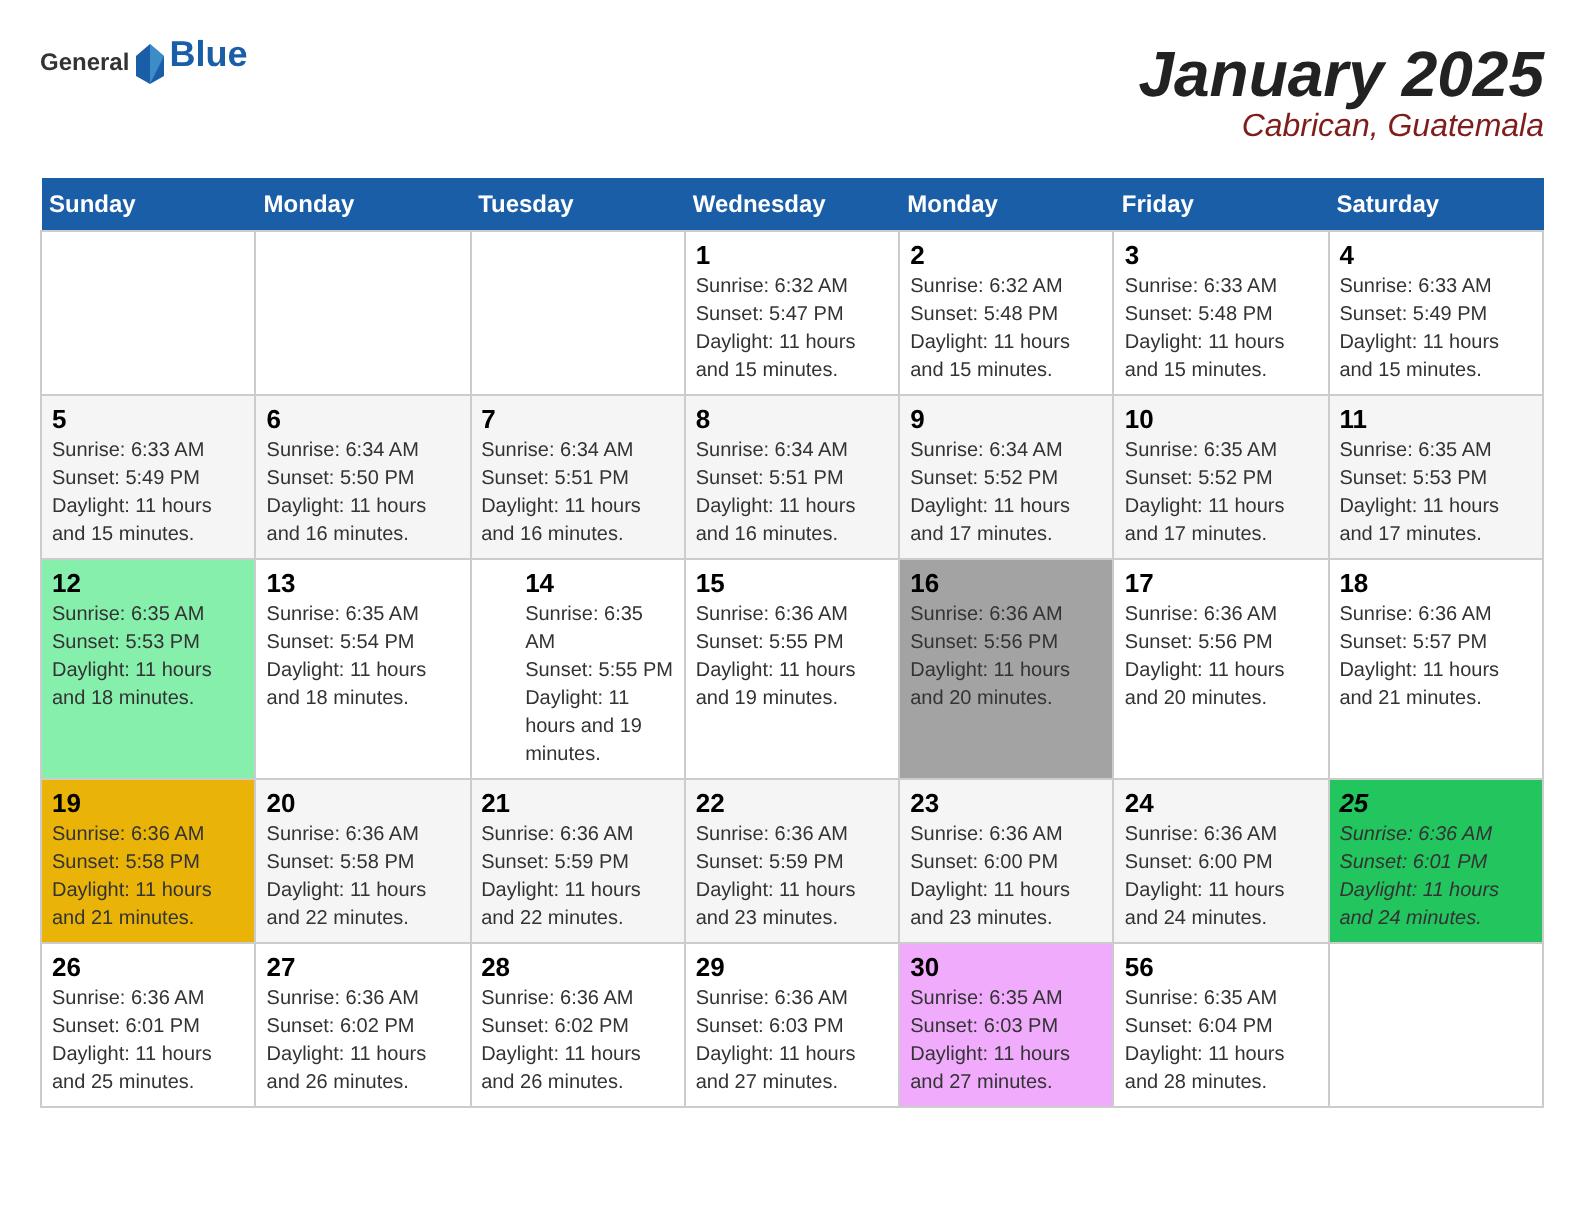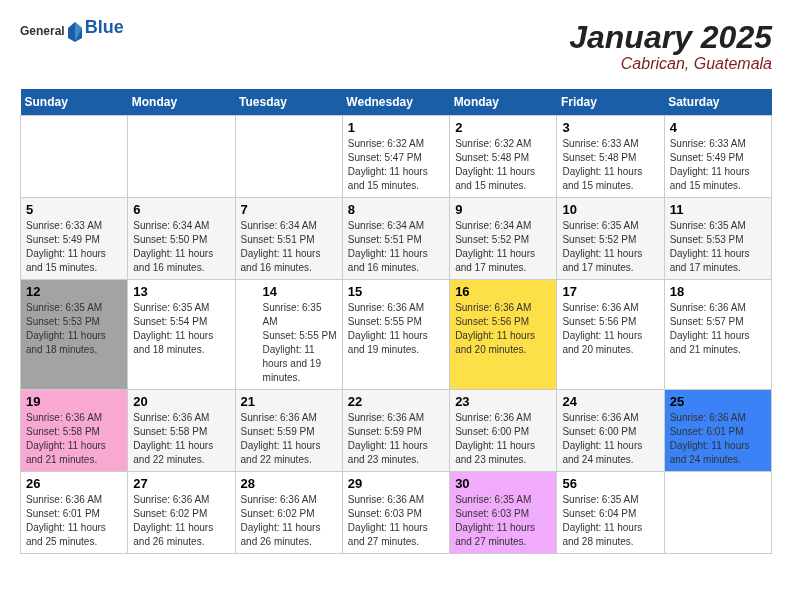--- a/index.html
+++ b/index.html
@@ -157,51 +157,51 @@
         <td style="background-color: rgb(245, 245, 245);">
         <span class="day-num">10</span>
         <span class="day-info">Sunrise: 6:35 AM<br>Sunset: 5:52 PM<br>Daylight: 11 hours and 17 minutes.</span>
       </td>
         <td style="background-color: rgb(245, 245, 245);">
         <span class="day-num">11</span>
         <span class="day-info">Sunrise: 6:35 AM<br>Sunset: 5:53 PM<br>Daylight: 11 hours and 17 minutes.</span>
       </td>
       </tr>
       <tr>
-        <td style="background-color: #a3a3a3;">
+        <td style="background-color: #86efac;">
         <span class="day-num">12</span>
         <span class="day-info">Sunrise: 6:35 AM<br>Sunset: 5:53 PM<br>Daylight: 11 hours and 18 minutes.</span>
       </td>
         <td style="background-color: rgb(255, 255, 255);">
         <span class="day-num">13</span>
         <span class="day-info">Sunrise: 6:35 AM<br>Sunset: 5:54 PM<br>Daylight: 11 hours and 18 minutes.</span>
       </td>
         <td style="background-color: rgb(255, 255, 255); padding-left: 27px;">
         <span class="day-num">14</span>
         <span class="day-info">Sunrise: 6:35 AM<br>Sunset: 5:55 PM<br>Daylight: 11 hours and 19 minutes.</span>
       </td>
         <td style="background-color: rgb(255, 255, 255);">
         <span class="day-num">15</span>
         <span class="day-info">Sunrise: 6:36 AM<br>Sunset: 5:55 PM<br>Daylight: 11 hours and 19 minutes.</span>
       </td>
-        <td style="background-color: #fde047;">
+        <td style="background-color: #a3a3a3;">
         <span class="day-num">16</span>
         <span class="day-info">Sunrise: 6:36 AM<br>Sunset: 5:56 PM<br>Daylight: 11 hours and 20 minutes.</span>
       </td>
         <td style="background-color: rgb(255, 255, 255);">
         <span class="day-num">17</span>
         <span class="day-info">Sunrise: 6:36 AM<br>Sunset: 5:56 PM<br>Daylight: 11 hours and 20 minutes.</span>
       </td>
         <td style="background-color: rgb(255, 255, 255);">
         <span class="day-num">18</span>
         <span class="day-info">Sunrise: 6:36 AM<br>Sunset: 5:57 PM<br>Daylight: 11 hours and 21 minutes.</span>
       </td>
       </tr>
       <tr>
-        <td style="background-color: #f9a8d4;">
+        <td style="background-color: #eab308;">
         <span class="day-num">19</span>
         <span class="day-info">Sunrise: 6:36 AM<br>Sunset: 5:58 PM<br>Daylight: 11 hours and 21 minutes.</span>
       </td>
         <td style="background-color: rgb(245, 245, 245); margin-top: 36px;">
         <span class="day-num">20</span>
         <span class="day-info">Sunrise: 6:36 AM<br>Sunset: 5:58 PM<br>Daylight: 11 hours and 22 minutes.</span>
       </td>
         <td style="background-color: rgb(245, 245, 245);">
         <span class="day-num">21</span>
         <span class="day-info">Sunrise: 6:36 AM<br>Sunset: 5:59 PM<br>Daylight: 11 hours and 22 minutes.</span>
@@ -211,21 +211,21 @@
         <span class="day-info">Sunrise: 6:36 AM<br>Sunset: 5:59 PM<br>Daylight: 11 hours and 23 minutes.</span>
       </td>
         <td style="background-color: rgb(245, 245, 245);">
         <span class="day-num">23</span>
         <span class="day-info">Sunrise: 6:36 AM<br>Sunset: 6:00 PM<br>Daylight: 11 hours and 23 minutes.</span>
       </td>
         <td style="background-color: rgb(245, 245, 245);">
         <span class="day-num">24</span>
         <span class="day-info">Sunrise: 6:36 AM<br>Sunset: 6:00 PM<br>Daylight: 11 hours and 24 minutes.</span>
       </td>
-        <td style="background-color: #3b82f6;">
+        <td style="background-color: #22c55e; font-style: italic;">
         <span class="day-num">25</span>
         <span class="day-info">Sunrise: 6:36 AM<br>Sunset: 6:01 PM<br>Daylight: 11 hours and 24 minutes.</span>
       </td>
       </tr>
       <tr>
         <td style="background-color: rgb(255, 255, 255);">
         <span class="day-num">26</span>
         <span class="day-info">Sunrise: 6:36 AM<br>Sunset: 6:01 PM<br>Daylight: 11 hours and 25 minutes.</span>
       </td>
         <td style="background-color: rgb(255, 255, 255);">

